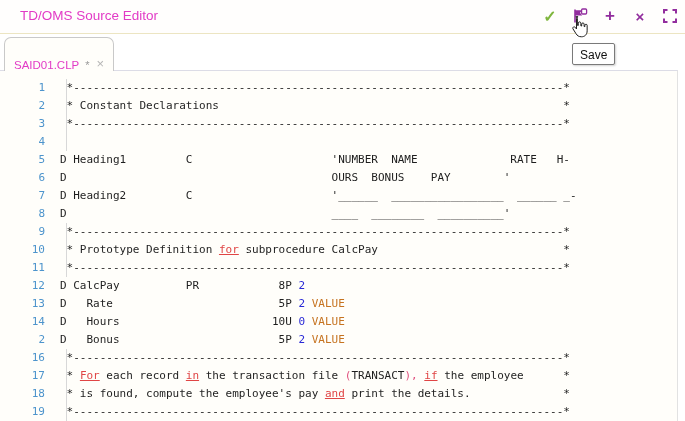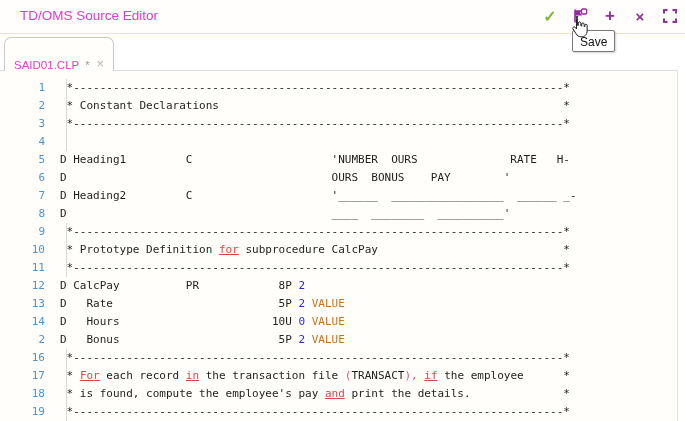--- a/index.html
+++ b/index.html
@@ -39,21 +39,21 @@
     content:"";position:absolute;left:66px;top:0;height:18px;width:0;
     border-left:1px solid #d8d8d8;
   }
   .ck{color:#e04545;text-decoration:underline;}   
   .cn{color:#2929d6;}   
   .cv{color:#c67320;}   
   .cp{color:#e04f7e;}   
   
   .cursor{position:absolute;left:568px;top:15px;width:24px;height:29px;z-index:6;pointer-events:none;}
   .tooltip{
-    position:absolute;left:572px;top:30px;z-index:5;background:#ffffff;
+    position:absolute;left:572px;top:43px;z-index:5;background:#ffffff;
     border:1px solid #7a7a7a;border-radius:2px;padding:4px 7px 2px;
     font-size:12px;color:#111;box-shadow:1px 1px 2px rgba(0,0,0,.18);
   }
 </style>
 </head>
 <body>
 
 <div class="header">
   <span class="title">TD/OMS Source Editor</span>
   <div class="toolbar">
@@ -102,21 +102,21 @@
       <div class="line guide">
         <span class="ln">3</span>
         <span class="code"><span> *--------------------------------------------------------------------------*</span></span>
       </div>
       <div class="line guide">
         <span class="ln">4</span>
         <span class="code"></span>
       </div>
       <div class="line">
         <span class="ln">5</span>
-        <span class="code"><span>D Heading1         C                     'NUMBER  OURS              RATE   H-</span></span>
+        <span class="code"><span>D Heading1         C                     'NUMBER  NAME              RATE   H-</span></span>
       </div>
       <div class="line">
         <span class="ln">6</span>
         <span class="code"><span>D                                        OURS  BONUS    PAY        '</span></span>
       </div>
       <div class="line">
         <span class="ln">7</span>
         <span class="code"><span>D Heading2         C                     '______  _________________  ______ _-</span></span>
       </div>
       <div class="line">

